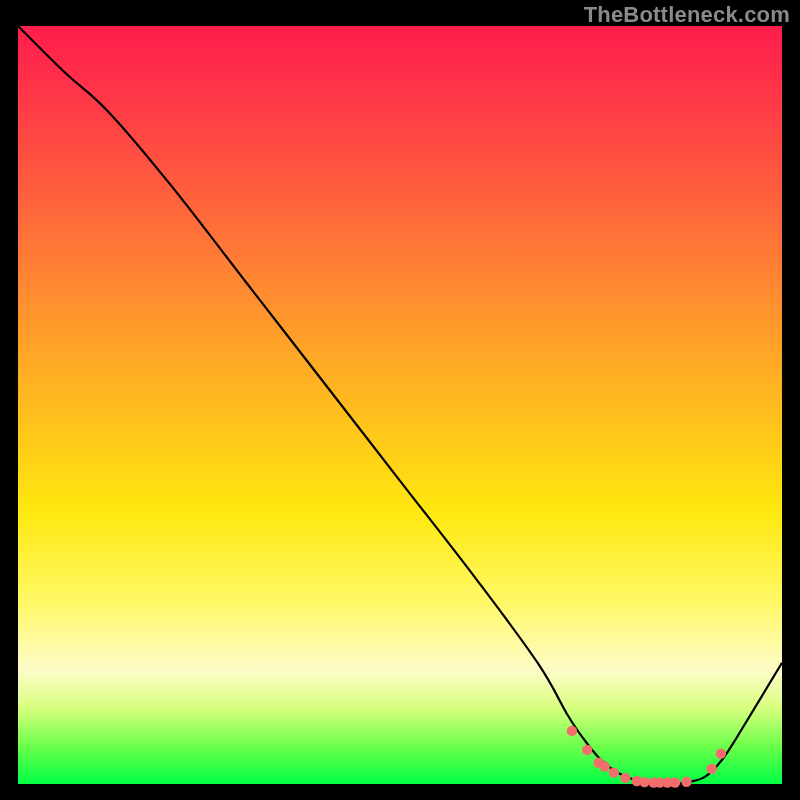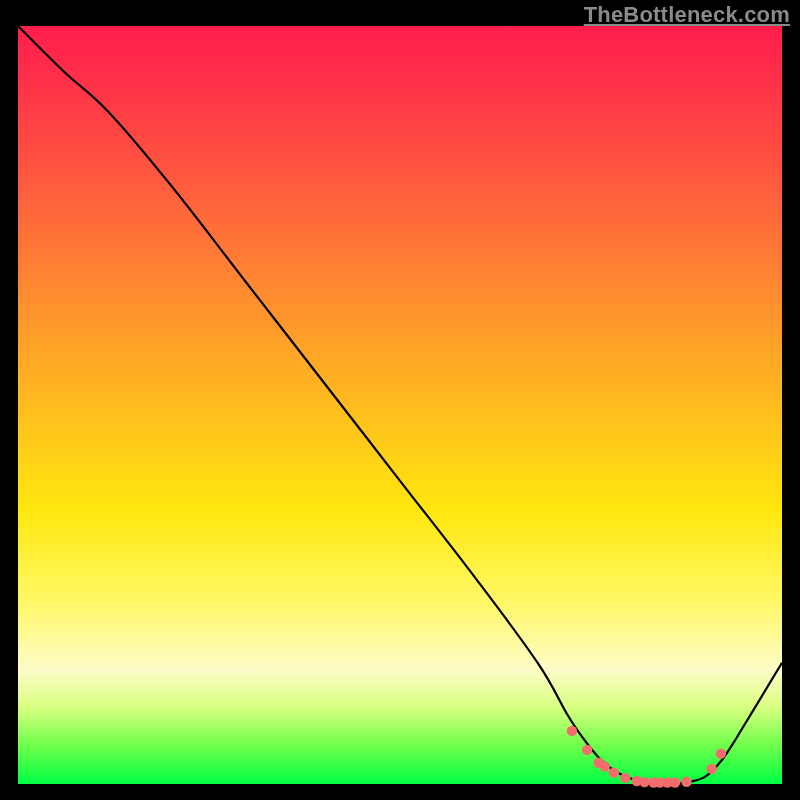--- a/index.html
+++ b/index.html
@@ -13,21 +13,20 @@
   }
   .watermark {
     position: absolute;
     top: 2px;
     right: 10px;
     color: #8a8a8a;
     font-size: 22px;
     font-weight: 600;
     letter-spacing: 0.2px;
     z-index: 10;
-    text-decoration: underline;
   }
   .plot-area {
     position: absolute;
     left: 18px;
     top: 26px;
     width: 764px;
     height: 758px;
   }
   .gradient-bg {
     position: absolute;

